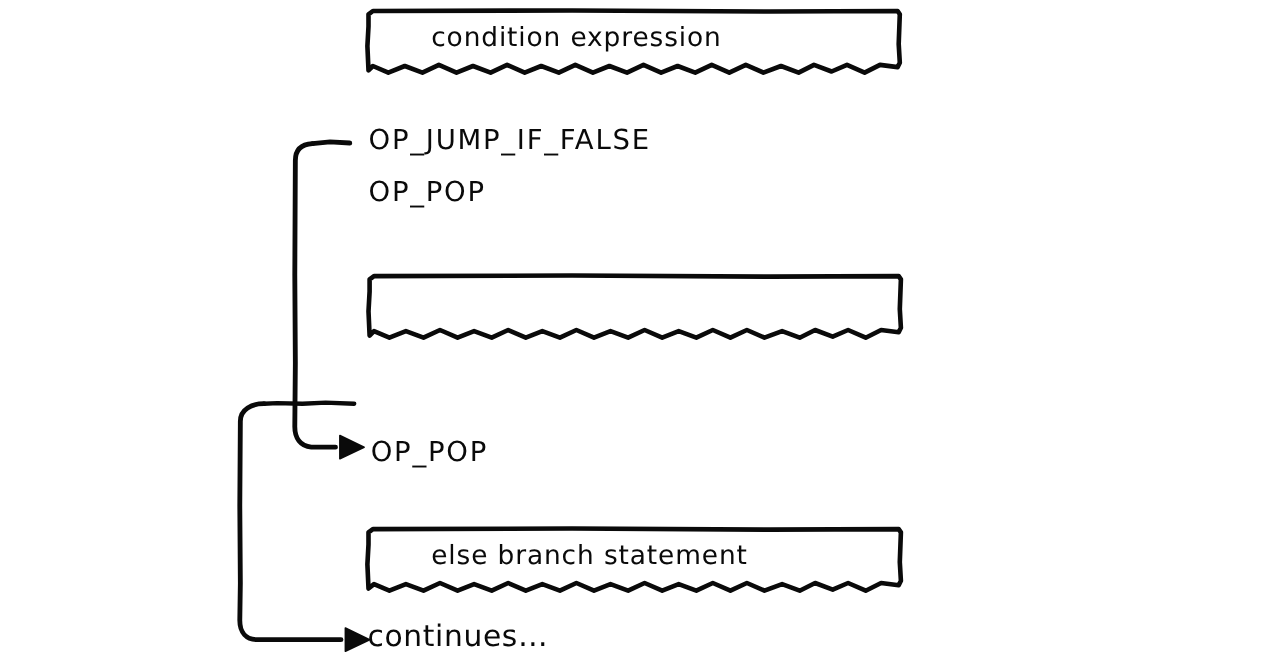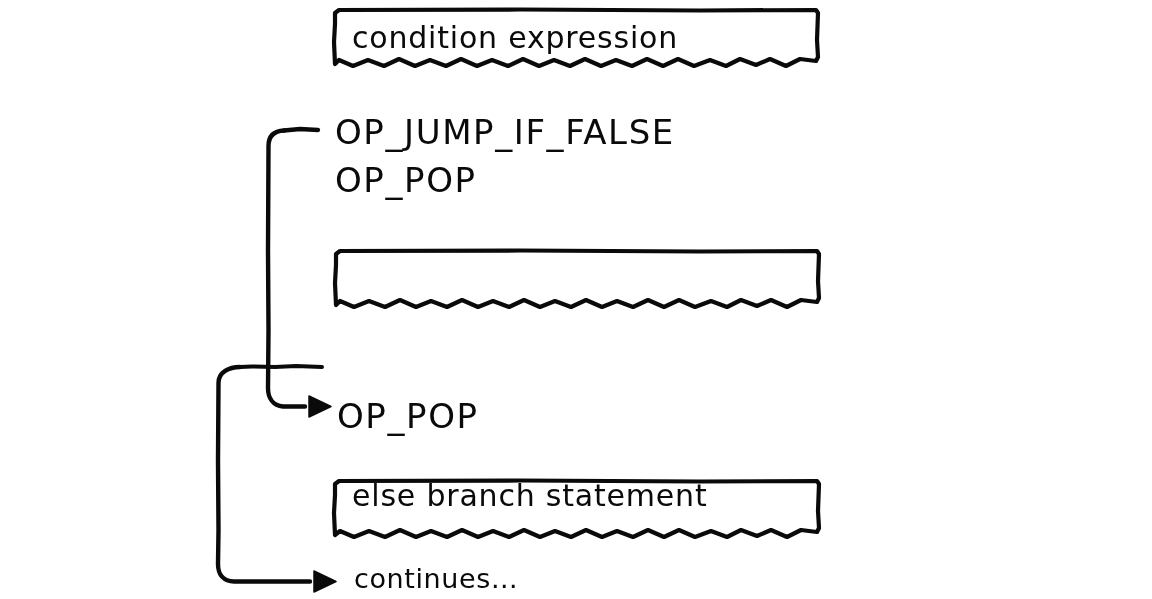--- a/index.html
+++ b/index.html
@@ -27,25 +27,26 @@
   .box-label,
   .op-label,
   .tail-label {
     position: absolute;
     color: #0a0a0a;
     white-space: nowrap;
     font-family: "DejaVu Sans", sans-serif;
     letter-spacing: 0.5px;
   }
   .box-label {
-    font-size: 30px;
+    font-size: 24px;
     letter-spacing: 0.8px;
+    margin-left: 40px;
   }
   .op-label {
-    font-size: 34px;
+    font-size: 25px;
     letter-spacing: 1.6px;
   }
   .tail-label {
     font-size: 27px;
     letter-spacing: 0.6px;
   }
 </style>
 </head>
 <body>
 
@@ -107,24 +108,24 @@
                C218 575 224 581.5 234 581.5
                L310 581.5" fill="none" stroke="#0a0a0a" stroke-width="4.4" stroke-linecap="round" stroke-linejoin="round"></path>
 
       <path d="M314 571 L336 581.5 L314 592 Z" fill="#0a0a0a" stroke="#0a0a0a" stroke-width="1.5" stroke-linejoin="round"></path>
     </g>
   </svg>
 
   <div class="box-label" style="left:352px; top:20px;">condition expression</div>
 
 
-  <div class="box-label" style="left:352px; top:478px;">else branch statement</div>
+  <div class="box-label" style="left:352px; top:491px;">else branch statement</div>
 
   <div class="op-label" style="left:335px; top:112px;">OP_JUMP_IF_FALSE</div>
 
   <div class="op-label" style="left:335px; top:160px;">OP_POP</div>
 
 
   <div class="op-label" style="left:337px; top:396px;">OP_POP</div>
 
-  <div class="tail-label" style="left:354px; top:563px;">continues…</div>
+  <div class="tail-label" style="left:334px; top:563px;">continues…</div>
 
 </div>
 
 </body></html>

